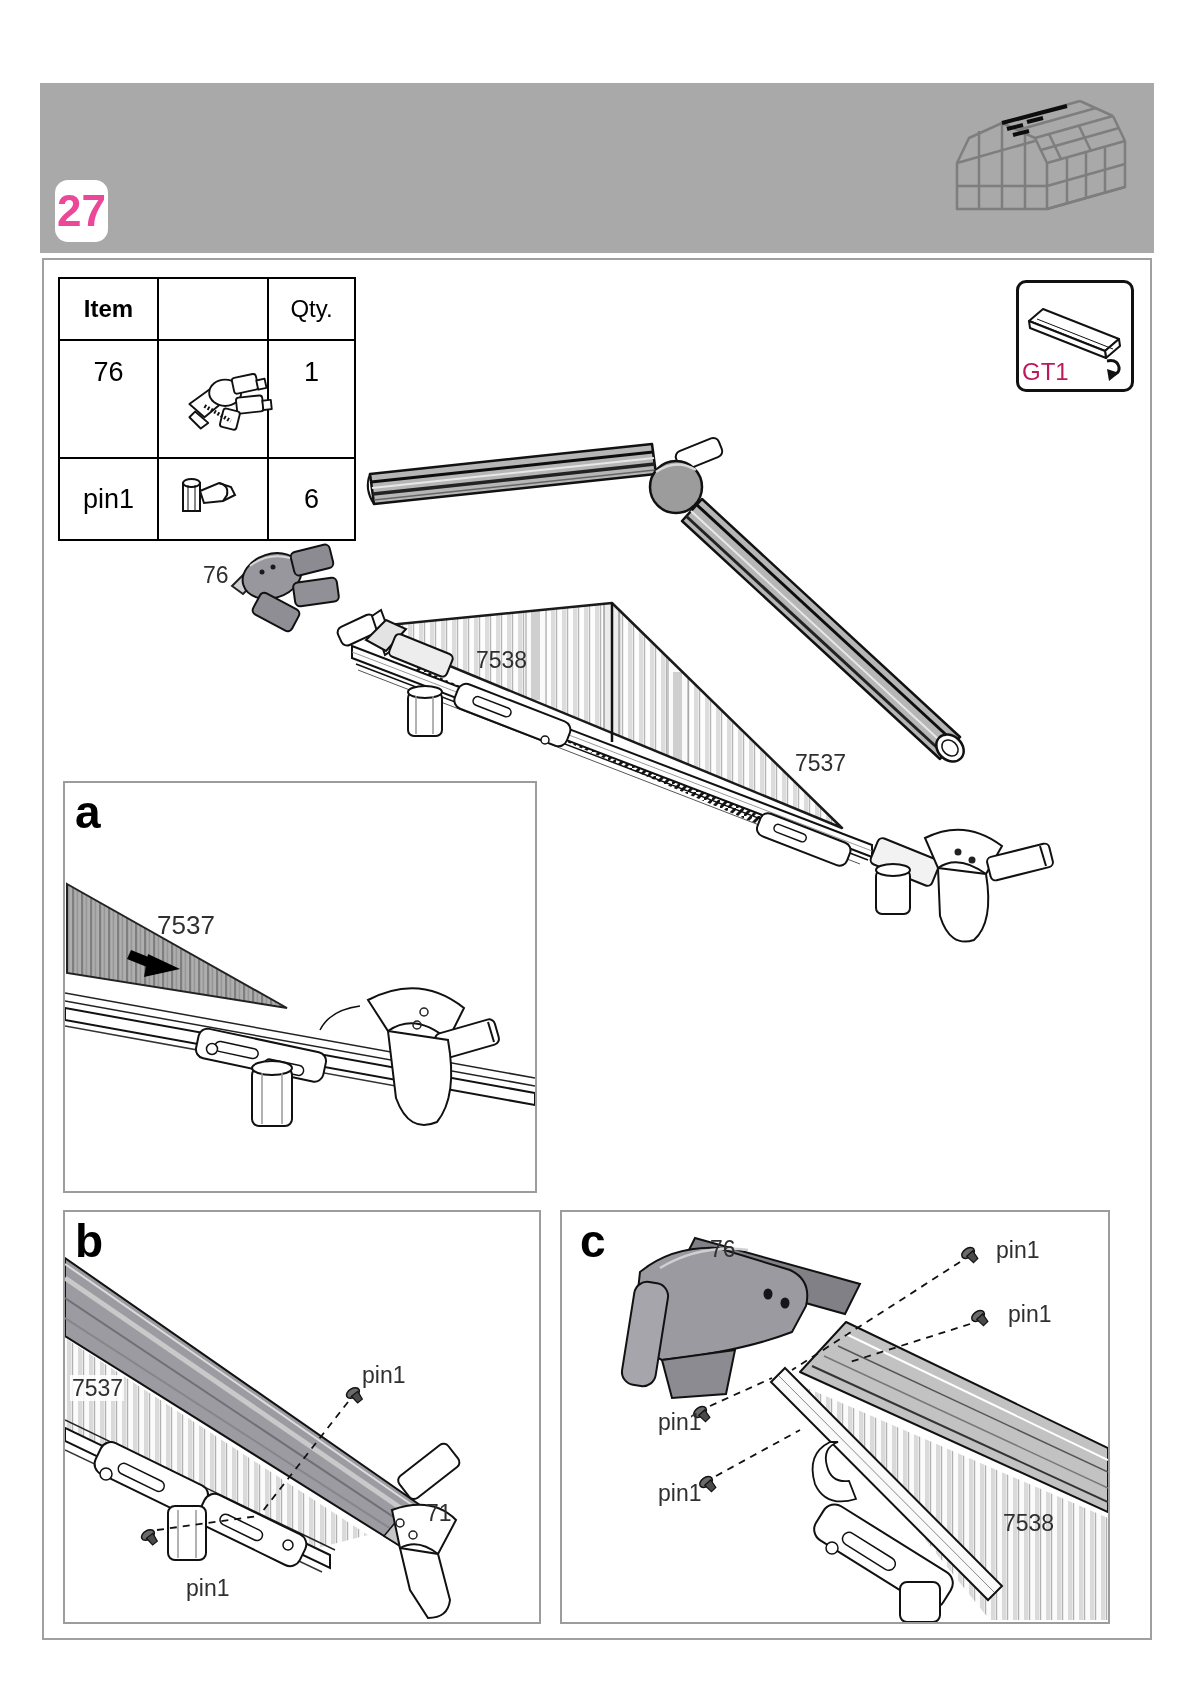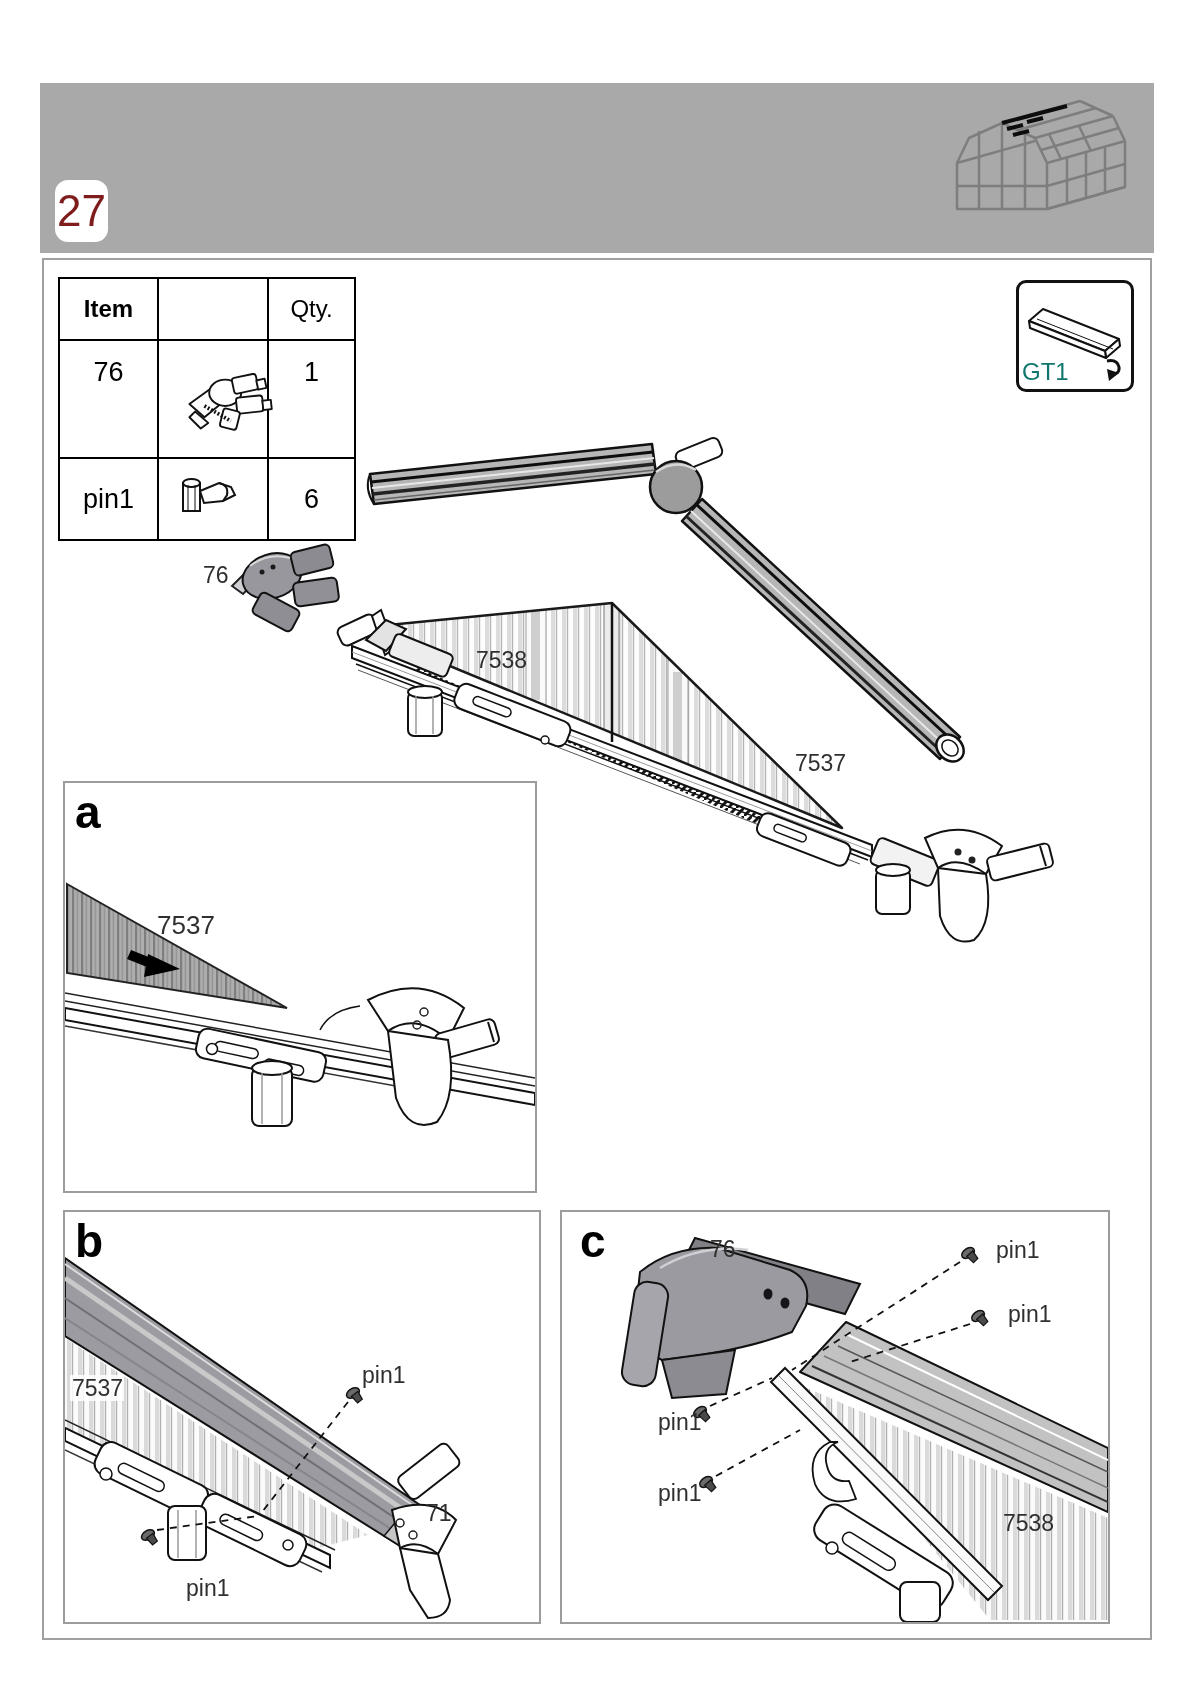--- a/index.html
+++ b/index.html
@@ -1,27 +1,27 @@
 <!DOCTYPE html>
 <html><head>
 <meta charset="utf-8">
 <style>
   html,body{margin:0;padding:0;background:#fff;}
   #page{position:relative;width:1190px;height:1686px;background:#fff;font-family:"Liberation Sans",sans-serif;overflow:hidden;}
   .abs{position:absolute;}
   #banner{left:40px;top:83px;width:1114px;height:170px;background:#a9a9a9;}
-  #step-badge{left:55px;top:180px;width:53px;height:62px;background:#fff;border-radius:13px;display:flex;align-items:center;justify-content:center;font-size:44px;font-weight:normal;color:#7f1d1d;}
+  #step-badge{left:55px;top:180px;width:53px;height:62px;background:#fff;border-radius:13px;display:flex;align-items:center;justify-content:center;font-size:44px;font-weight:bold;color:#ec4899;}
   #content-frame{left:42px;top:258px;width:1110px;height:1382px;border:2px solid #a0a0a0;box-sizing:border-box;}
   table.parts{border-collapse:collapse;table-layout:fixed;background:#fff;}
   table.parts td,table.parts th{border:2.5px solid #000;padding:16px;text-align:center;font-weight:normal;}
   .panel-box{border:2px solid #9c9c9c;background:#fff;box-sizing:border-box;}
   .panel-letter{font-size:46px;font-weight:bold;color:#000;line-height:1;}
   .lbl{font-size:23px;fill:#2f2f2f;font-family:"Liberation Sans",sans-serif;}
   #gt1-box{left:1016px;top:280px;width:118px;height:112px;border:3px solid #111;border-radius:10px;box-sizing:border-box;}
-  #gt1-label{left:1022px;top:358px;font-size:24px;color:#0f766e;}
+  #gt1-label{left:1022px;top:358px;font-size:24px;color:#be185d;}
 </style>
 </head>
 <body>
 
 <div id="page">
 
   <div id="banner" class="abs">
     <svg class="abs" style="left:905px;top:8px" width="205" height="160" viewBox="0 0 205 160">
       <g fill="none" stroke="#7e7e7e" stroke-width="2.5" stroke-linejoin="round">
 

